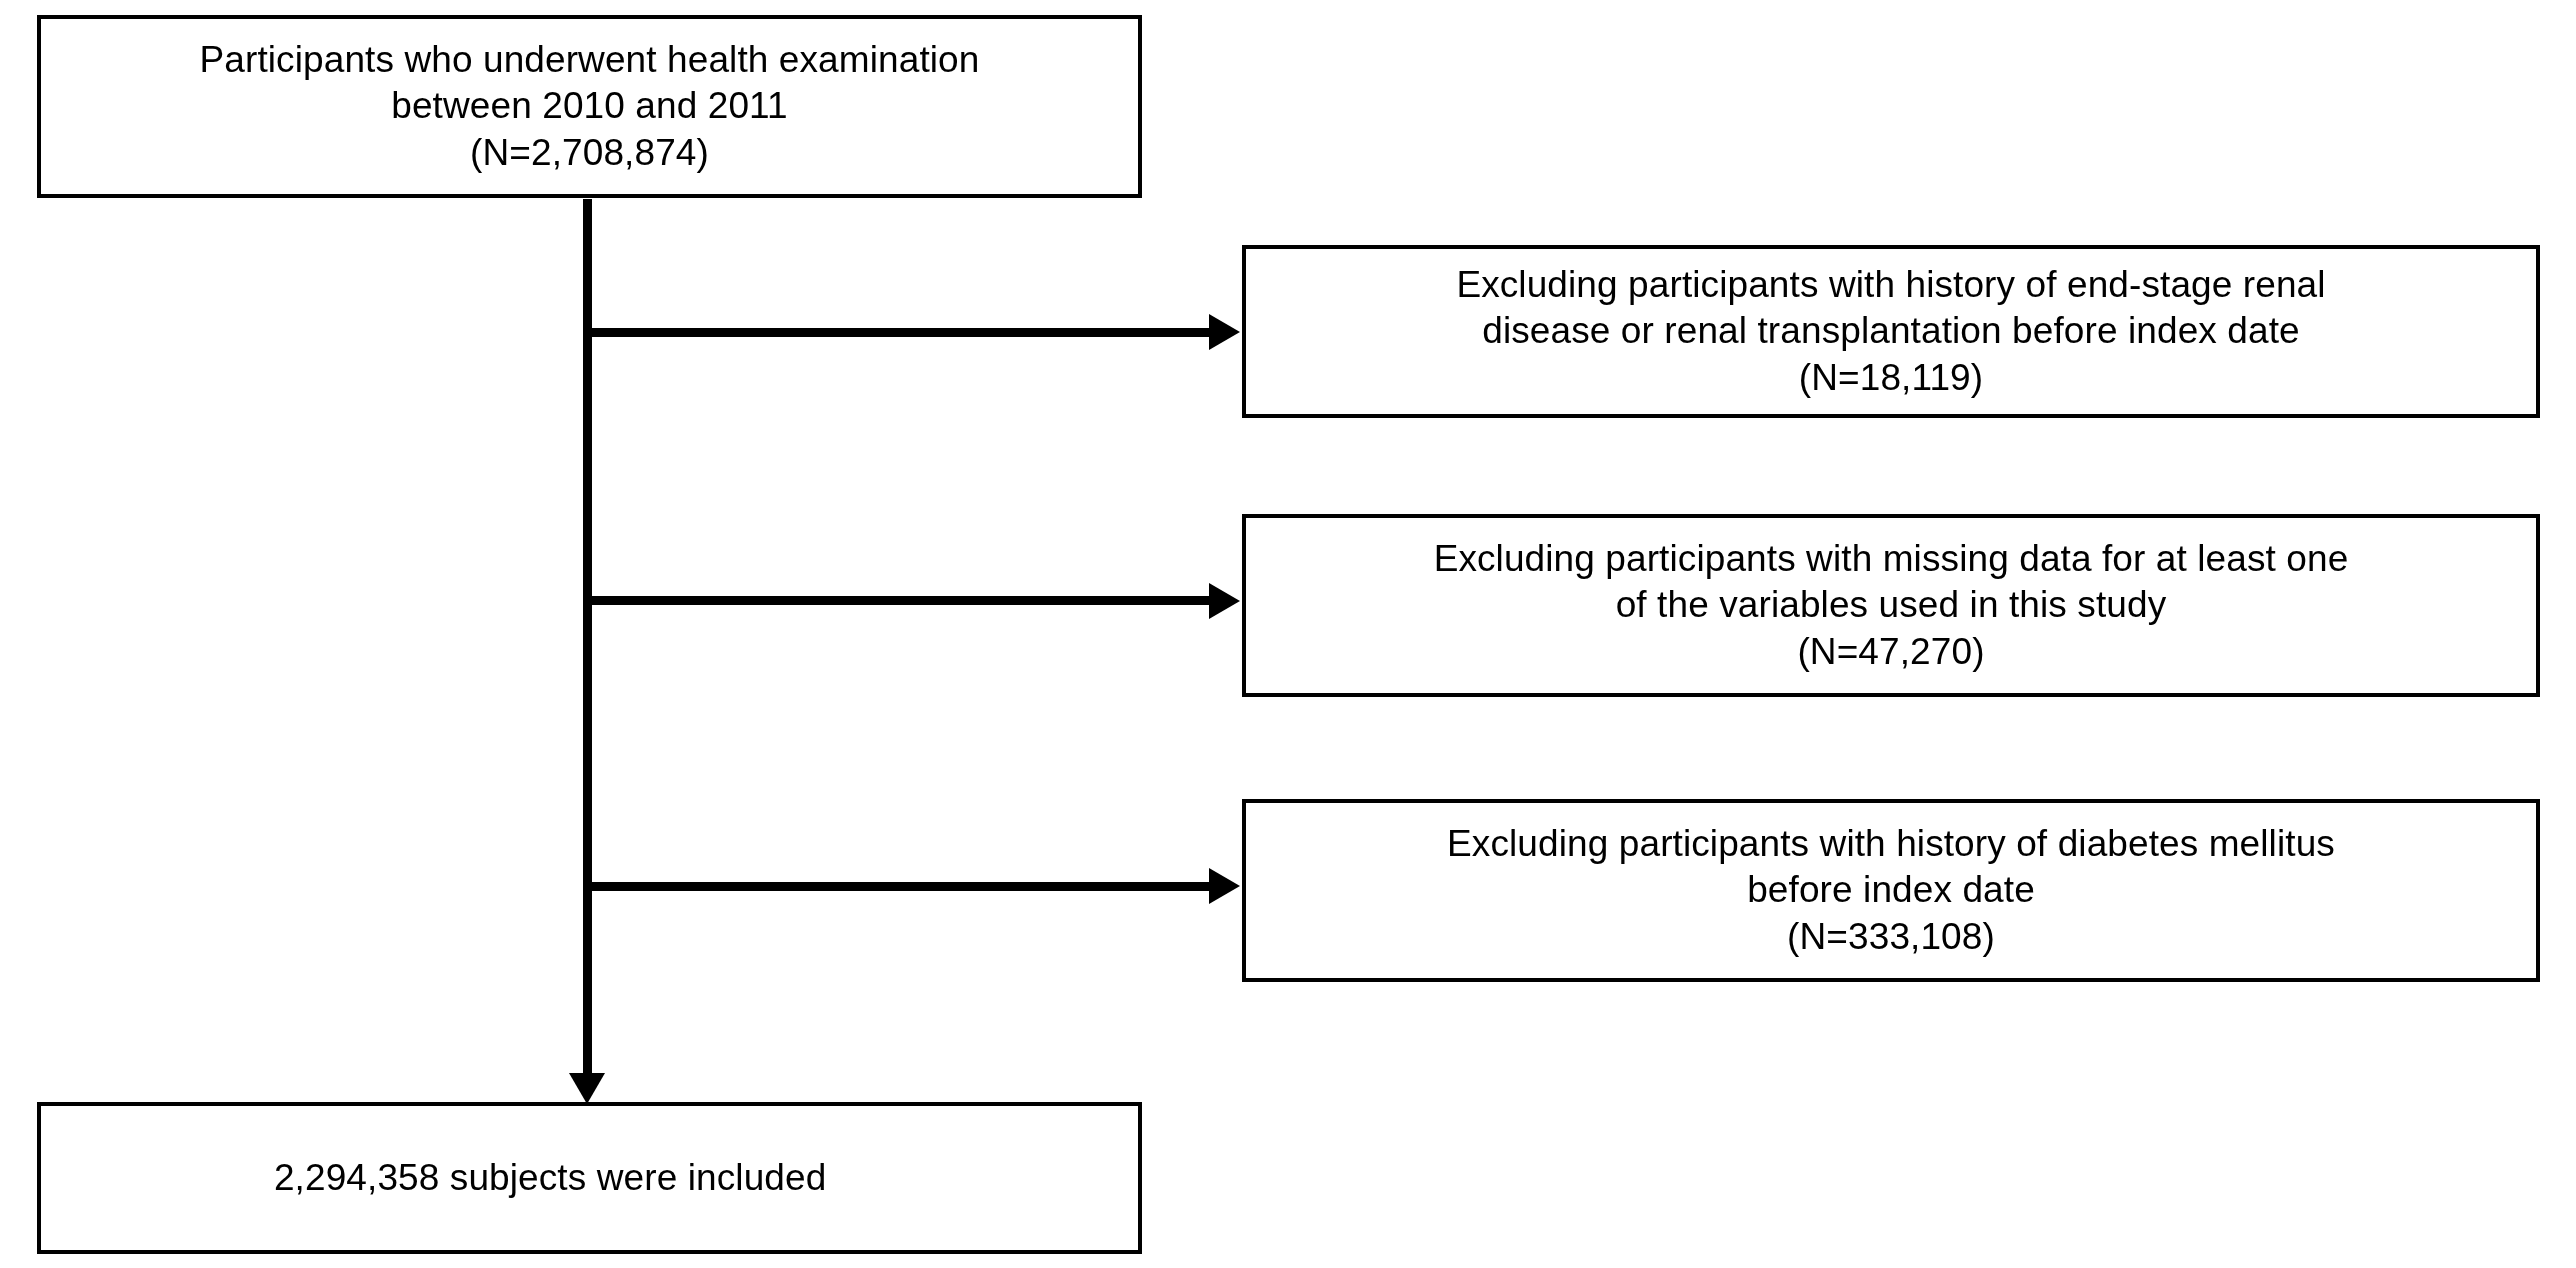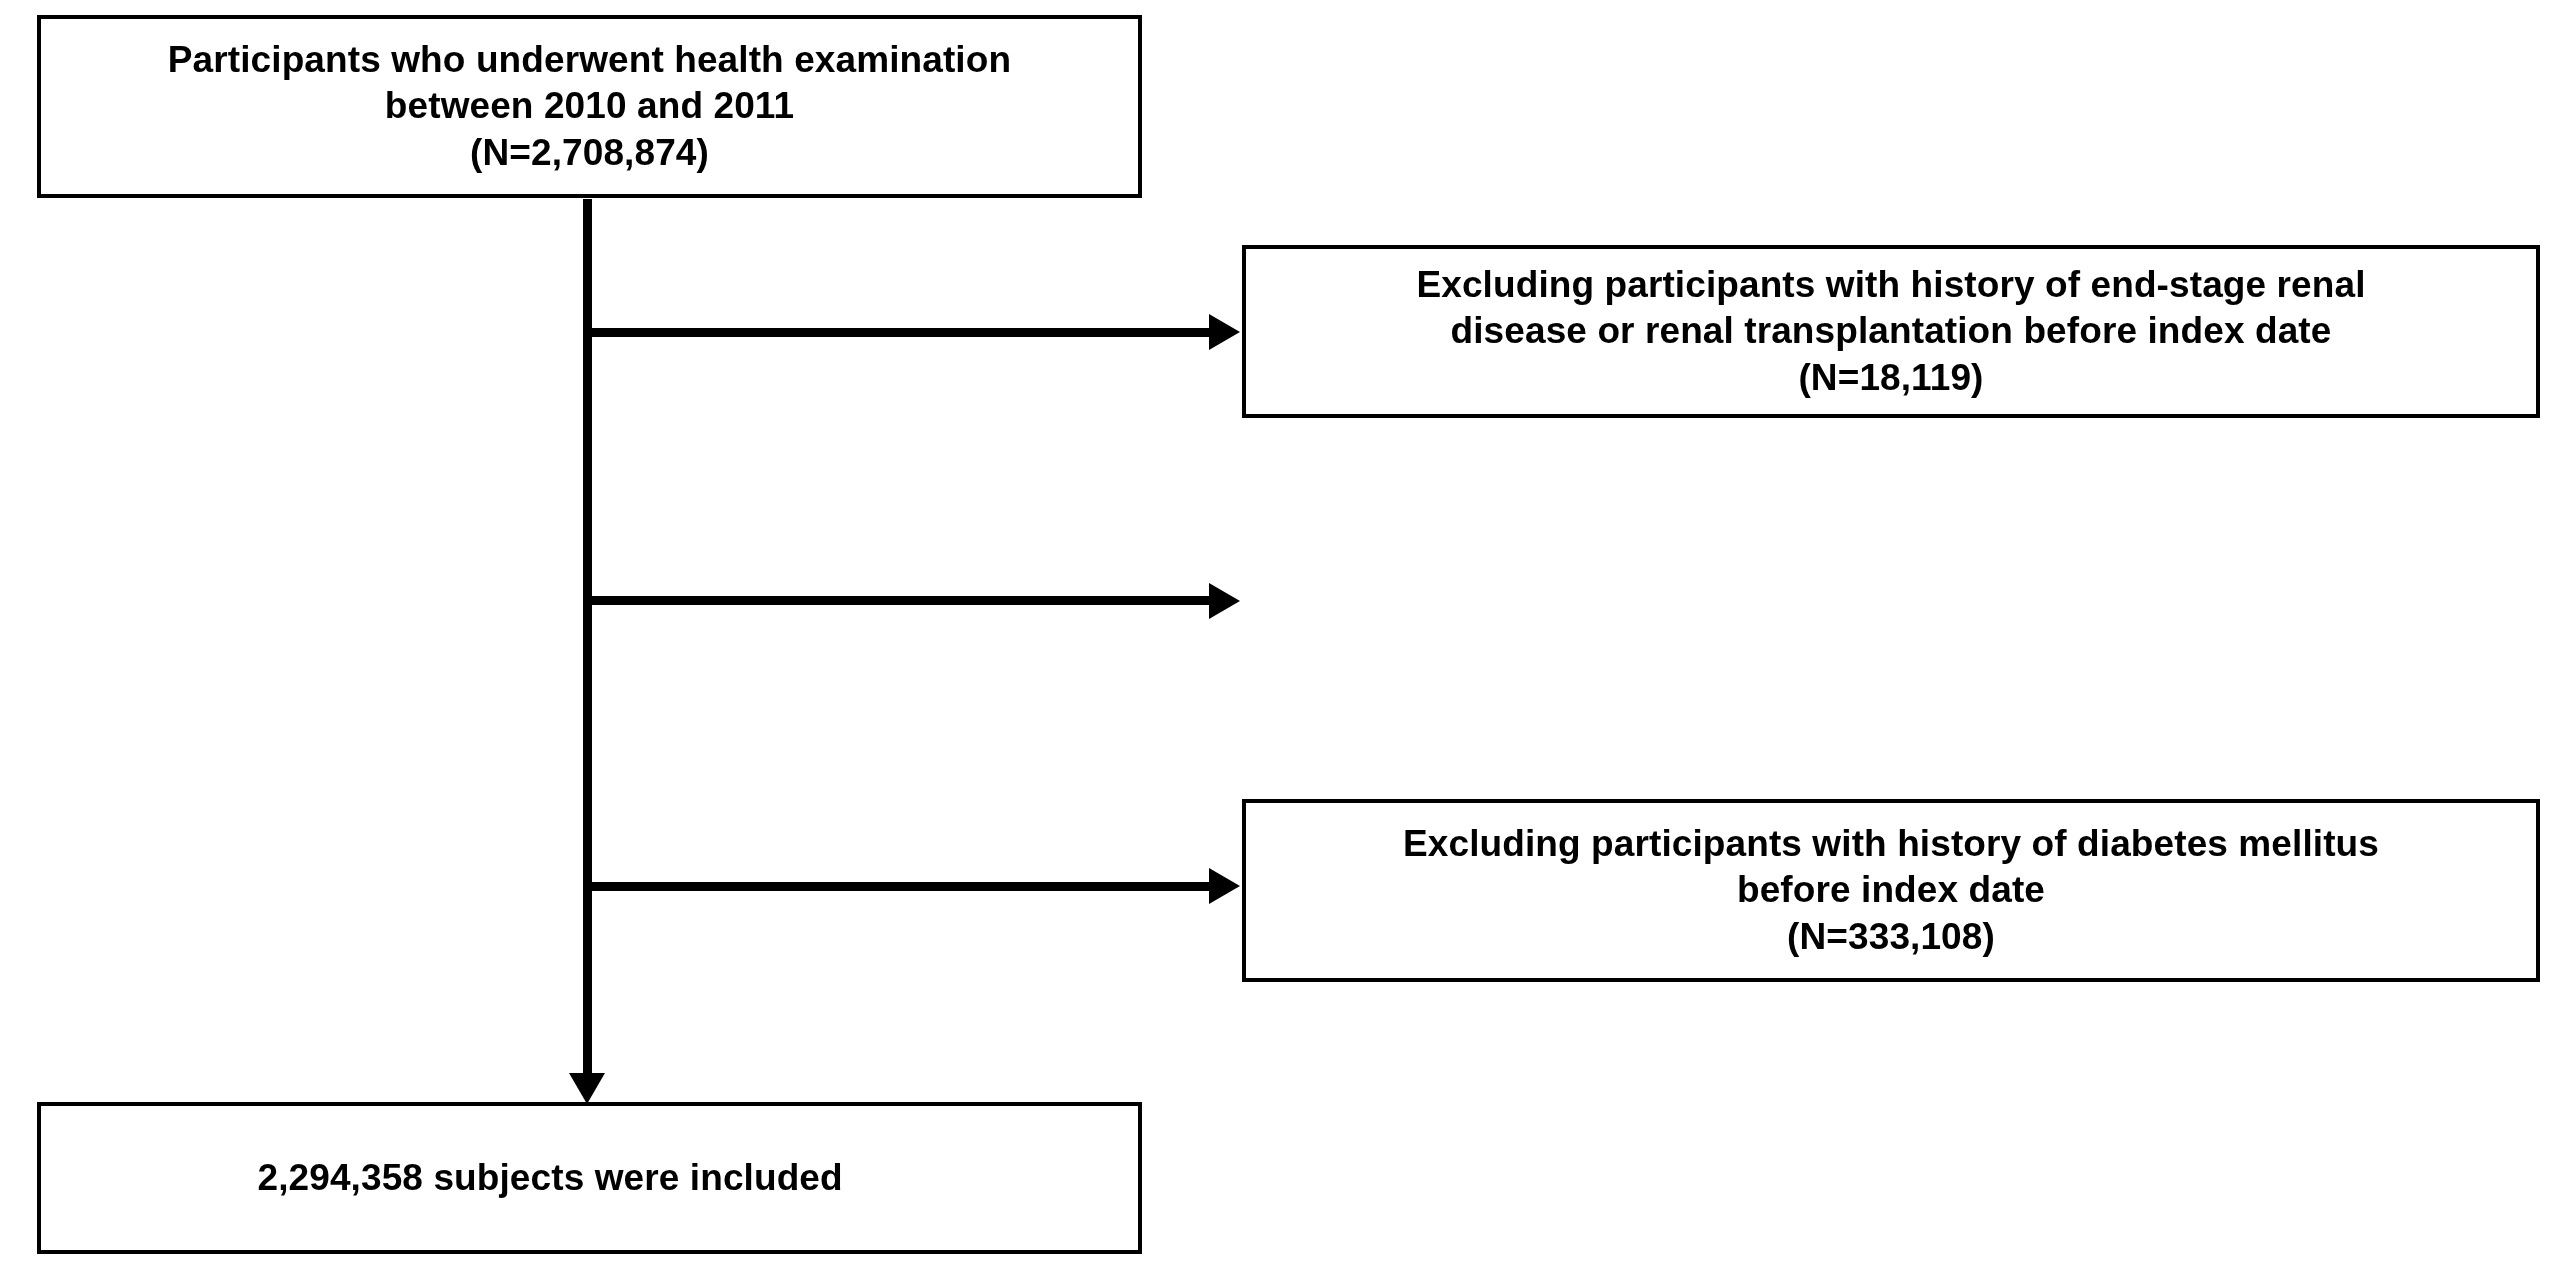--- a/index.html
+++ b/index.html
@@ -32,21 +32,20 @@
     text-align: center;
   }
 
   .box-text {
     font-size: 37px;
     line-height: 1.26;
     color: #000000;
     letter-spacing: 0.1px;
     white-space: pre-line;
     padding: 0 15.3px;
-    font-weight: bold;
   }
 
   
   #box-cohort {
     left: 37px;
     top: 15.3px;
     width: 1105px;
     height: 183px;
   }
   #box-excl-1 {
@@ -140,20 +139,25 @@
   <div class="branch-line" id="branch-1"></div>
   <div class="arrow-right" id="arrowhead-1"></div>
   <div class="flow-box" id="box-excl-1">
     <div class="box-text">Excluding participants with history of end-stage renal
 disease or renal transplantation before index date
 (N=18,119)</div>
   </div>
 
   <div class="branch-line" id="branch-2"></div>
   <div class="arrow-right" id="arrowhead-2"></div>
+  <div class="flow-box" id="box-excl-2">
+    <div class="box-text">Excluding participants with missing data for at least one
+of the variables used in this study
+(N=47,270)</div>
+  </div>
 
   <div class="branch-line" id="branch-3"></div>
   <div class="arrow-right" id="arrowhead-3"></div>
   <div class="flow-box" id="box-excl-3">
     <div class="box-text">Excluding participants with history of diabetes mellitus
 before index date
 (N=333,108)</div>
   </div>
 
   <div class="arrow-down"></div>

